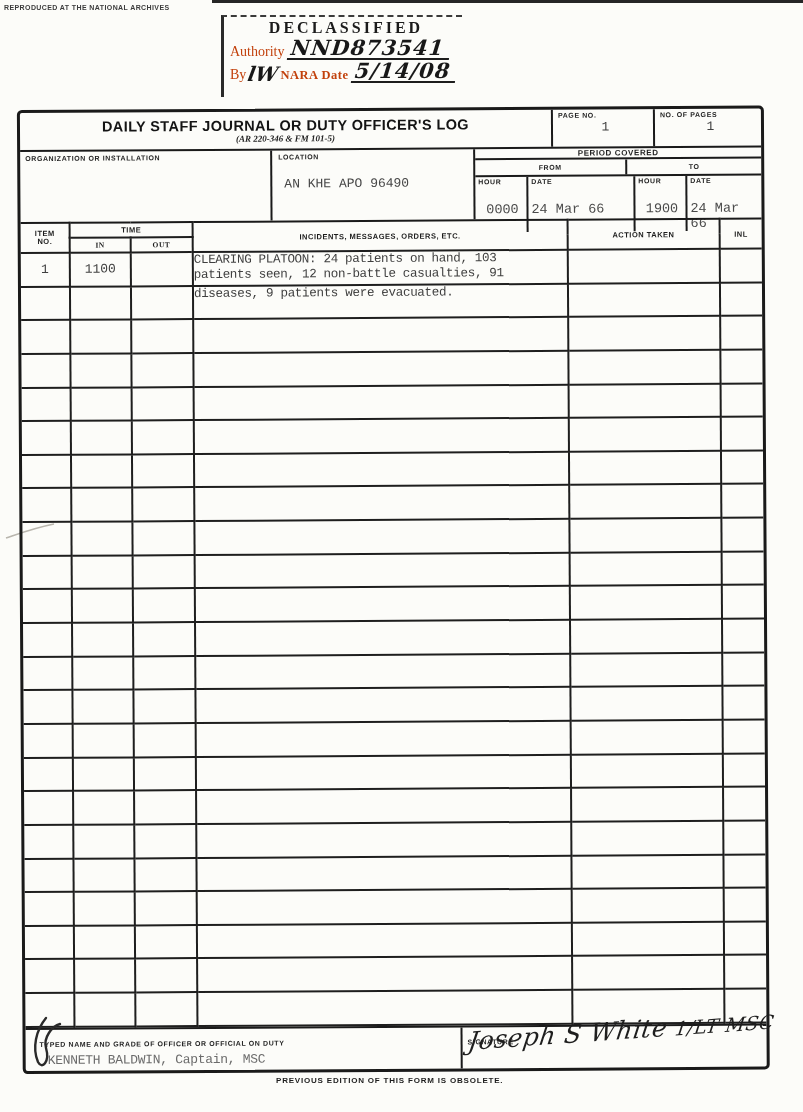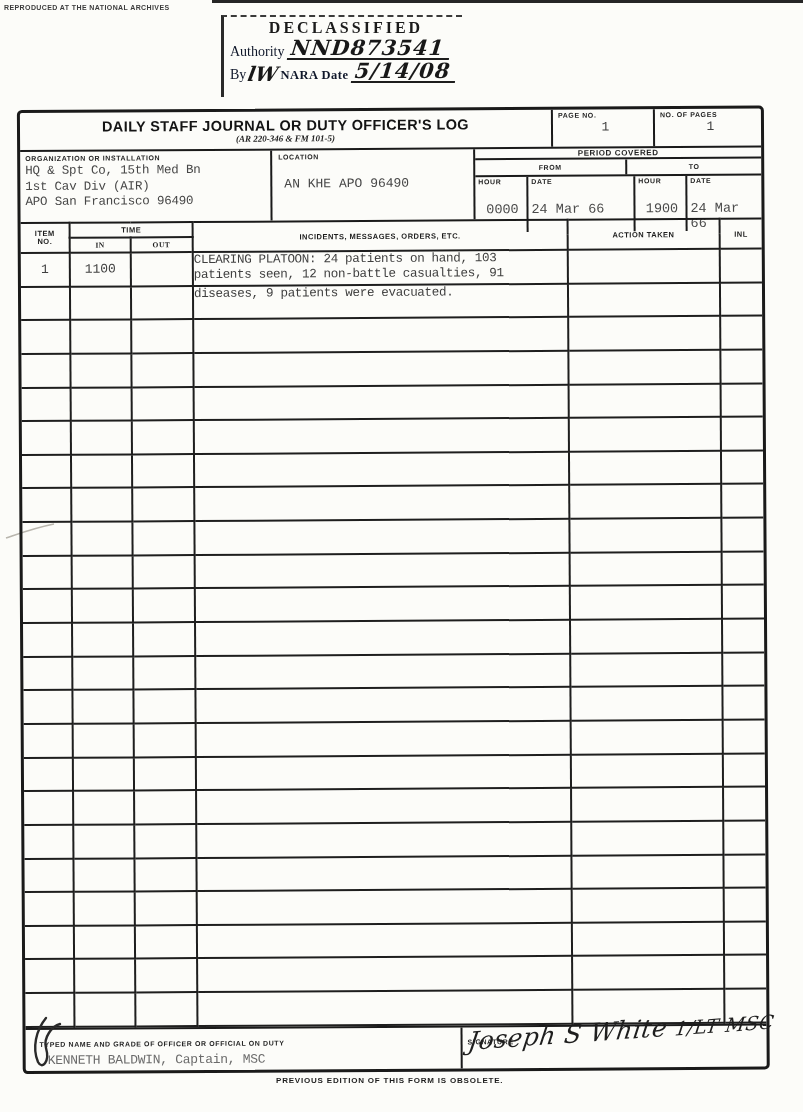--- a/index.html
+++ b/index.html
@@ -25,21 +25,21 @@
   .stamp{
     position:absolute;left:221px;top:5px;width:232px;height:78px;
     border-top:2px dashed #3a3a3a;border-left:3px solid #2a2a2a;
     padding:2px 0 0 6px;color:#1c1c1c;margin-top:10px;
   }
   .stamp-title{
     text-align:center;font-family:"Liberation Serif",serif;font-weight:bold;
     font-size:16px;letter-spacing:3px;color:#1b1b1b;
   }
   .stamp-line{display:flex;align-items:flex-end;margin-top:1px;white-space:nowrap;}
-  .stamp-serif{font-family:"Liberation Serif",serif;font-size:14px;color:#0f172a;}
+  .stamp-serif{font-family:"Liberation Serif",serif;font-size:14px;color:#c2410c;}
   .hand{
     font-family:"DejaVu Serif",serif;font-style:italic;font-weight:bold;color:#181818;
   }
   .hand-big{
     font-size:21px;letter-spacing:1px;transform:skewX(-6deg);display:inline-block;
     border-bottom:2.5px solid #1d1d1d;padding:0 6px 0 3px;margin-left:4px;line-height:20px;
   }
   .hand-init{font-size:20px;transform:skewX(-10deg);display:inline-block;margin:0 2px;line-height:18px;}
   .smallcaps{font-size:12.5px;letter-spacing:.5px;font-weight:bold;}
 
@@ -164,25 +164,20 @@
       </div>
       <div class="pages-cell">
         <div class="lbl">NO. OF PAGES</div>
         <div class="pagenum tw">1</div>
       </div>
     </div>
 
     <div class="org-row">
       <div class="org-cell">
         <div class="lbl">ORGANIZATION OR INSTALLATION</div>
-        <div class="org-lines tw">
-          <div>HQ &amp; Spt Co, 15th Med Bn</div>
-          <div>1st Cav Div (AIR)</div>
-          <div>APO San Francisco 96490</div>
-        </div>
       </div>
       <div class="loc-cell">
         <div class="lbl">LOCATION</div>
         <div class="loc-value tw">AN KHE APO 96490</div>
       </div>
       <div class="period-cell">
         <div class="period-head">
           <span class="lbl">PERIOD COVERED</span>
         </div>
         <div class="fromto-row">

